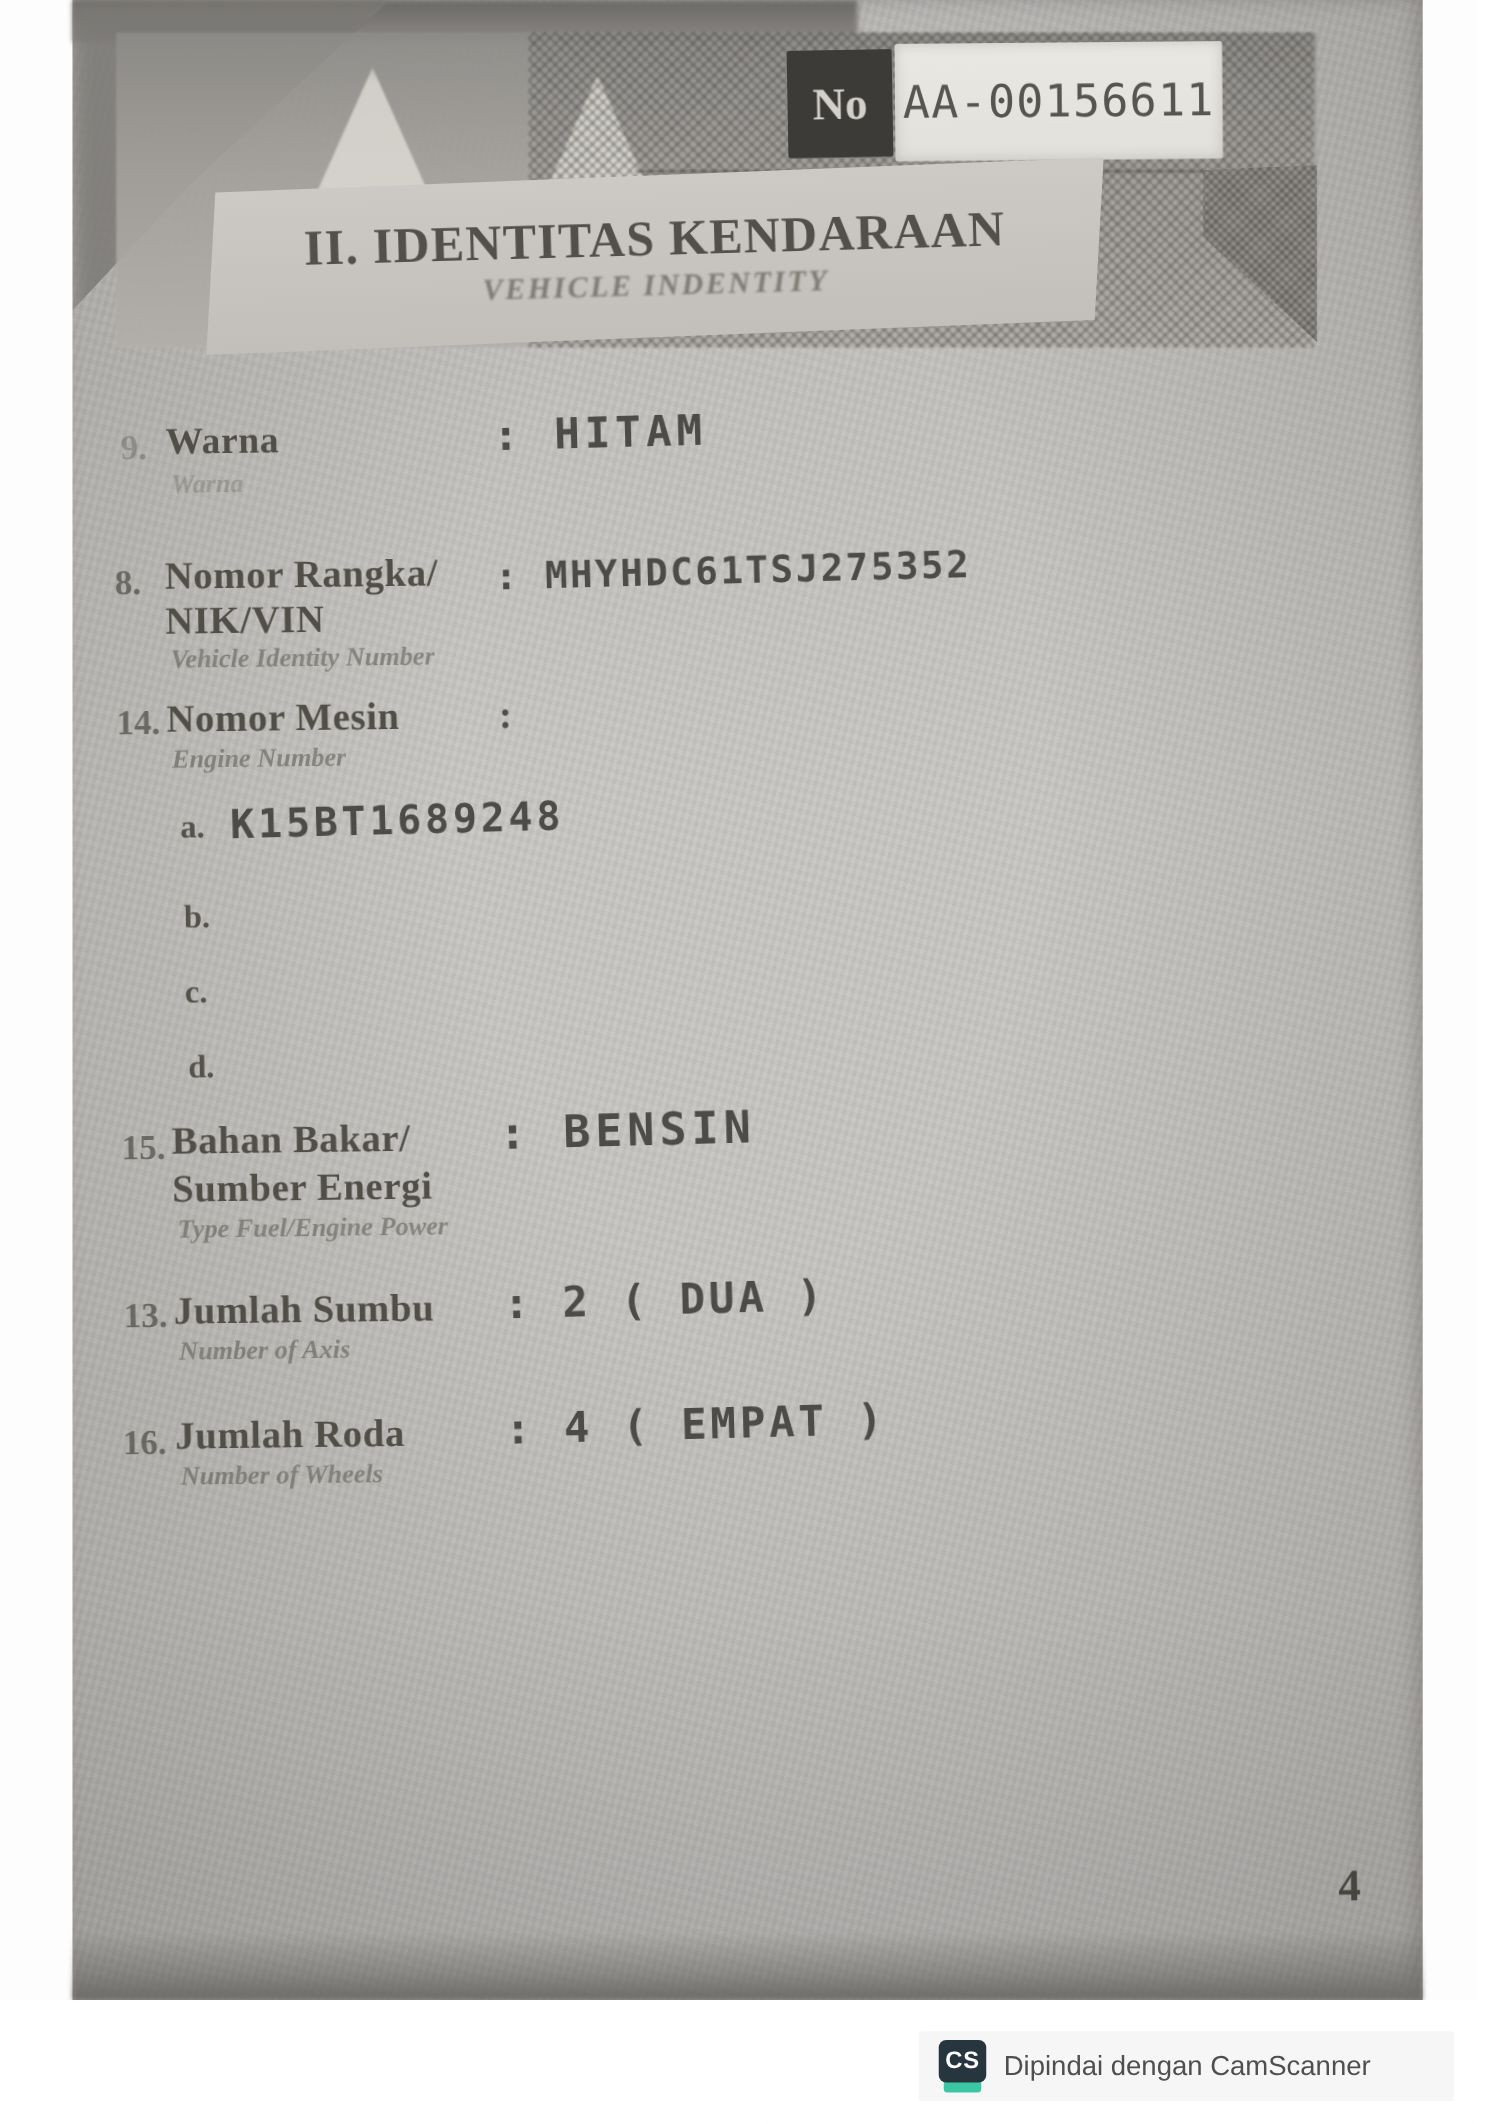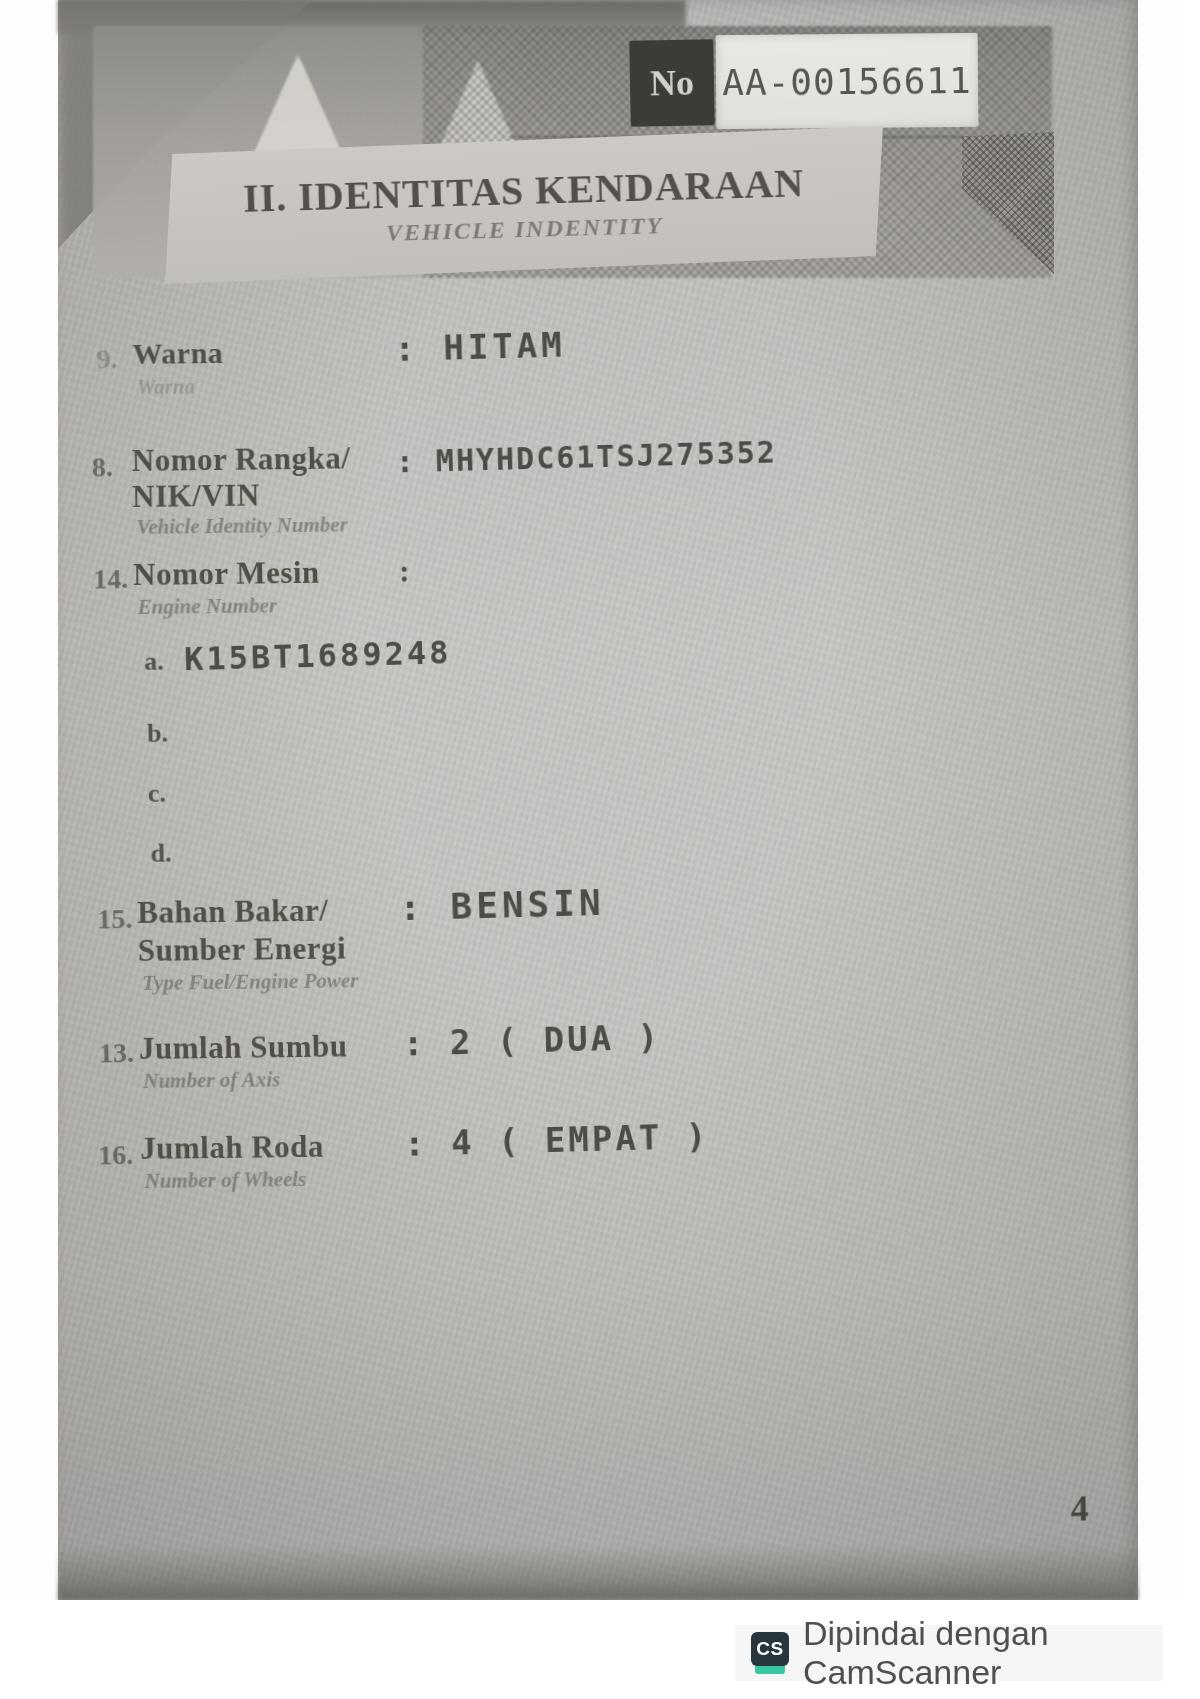--- a/index.html
+++ b/index.html
@@ -69,29 +69,29 @@
         filter:blur(.5px);opacity:.93;transform:rotate(-.8deg);white-space:pre;}
   .eletter{font-weight:700;font-size:26px;color:#55524b;filter:blur(.5px);}
 
   .page-num{font-weight:700;font-size:36px;color:#47453f;filter:blur(.4px);}
 
   .bottom-edge{left:0;top:1545px;width:1080px;height:55px;
         background:linear-gradient(to bottom, rgba(92,90,86,0) 0%, rgba(92,90,86,.4) 60%, #6e6c69 100%);
         filter:blur(2px);}
 
   
-  .footer{position:absolute;left:0;top:1600px;width:1200px;height:99px;background:#ffffff;}
+  .footer{position:absolute;left:0;top:1600px;width:1200px;height:99px;background:#ffffff;text-align:center;}
   .pill{position:absolute;left:735px;top:25px;width:428px;height:56px;background:#f6f6f6;
         border-radius:3px;display:flex;align-items:center;padding-left:16px;box-sizing:border-box;gap:14px;}
   .cs-badge{position:relative;width:38px;height:42px;flex:0 0 auto;}
   .cs-bar{position:absolute;bottom:0;left:4px;width:30px;height:14px;background:#3cc7a4;border-radius:3px;}
   .cs-square{position:absolute;top:0;left:0;width:38px;height:34px;background:#27353f;border-radius:6px;
         display:flex;align-items:center;justify-content:center;color:#ffffff;
         font-family:"Liberation Sans", sans-serif;font-weight:700;font-size:19px;letter-spacing:.5px;}
-  .credit{font-family:"Liberation Sans", sans-serif;font-size:34px;color:#4f4f4f;}
+  .credit{font-family:"Liberation Sans", sans-serif;font-size:22px;color:#4f4f4f;}
 </style>
 </head>
 <body>
 
 <div class="page">
 
   <div class="scan">
 
     <div class="abs top-strip"></div>
     <div class="abs corner-fold"></div>

